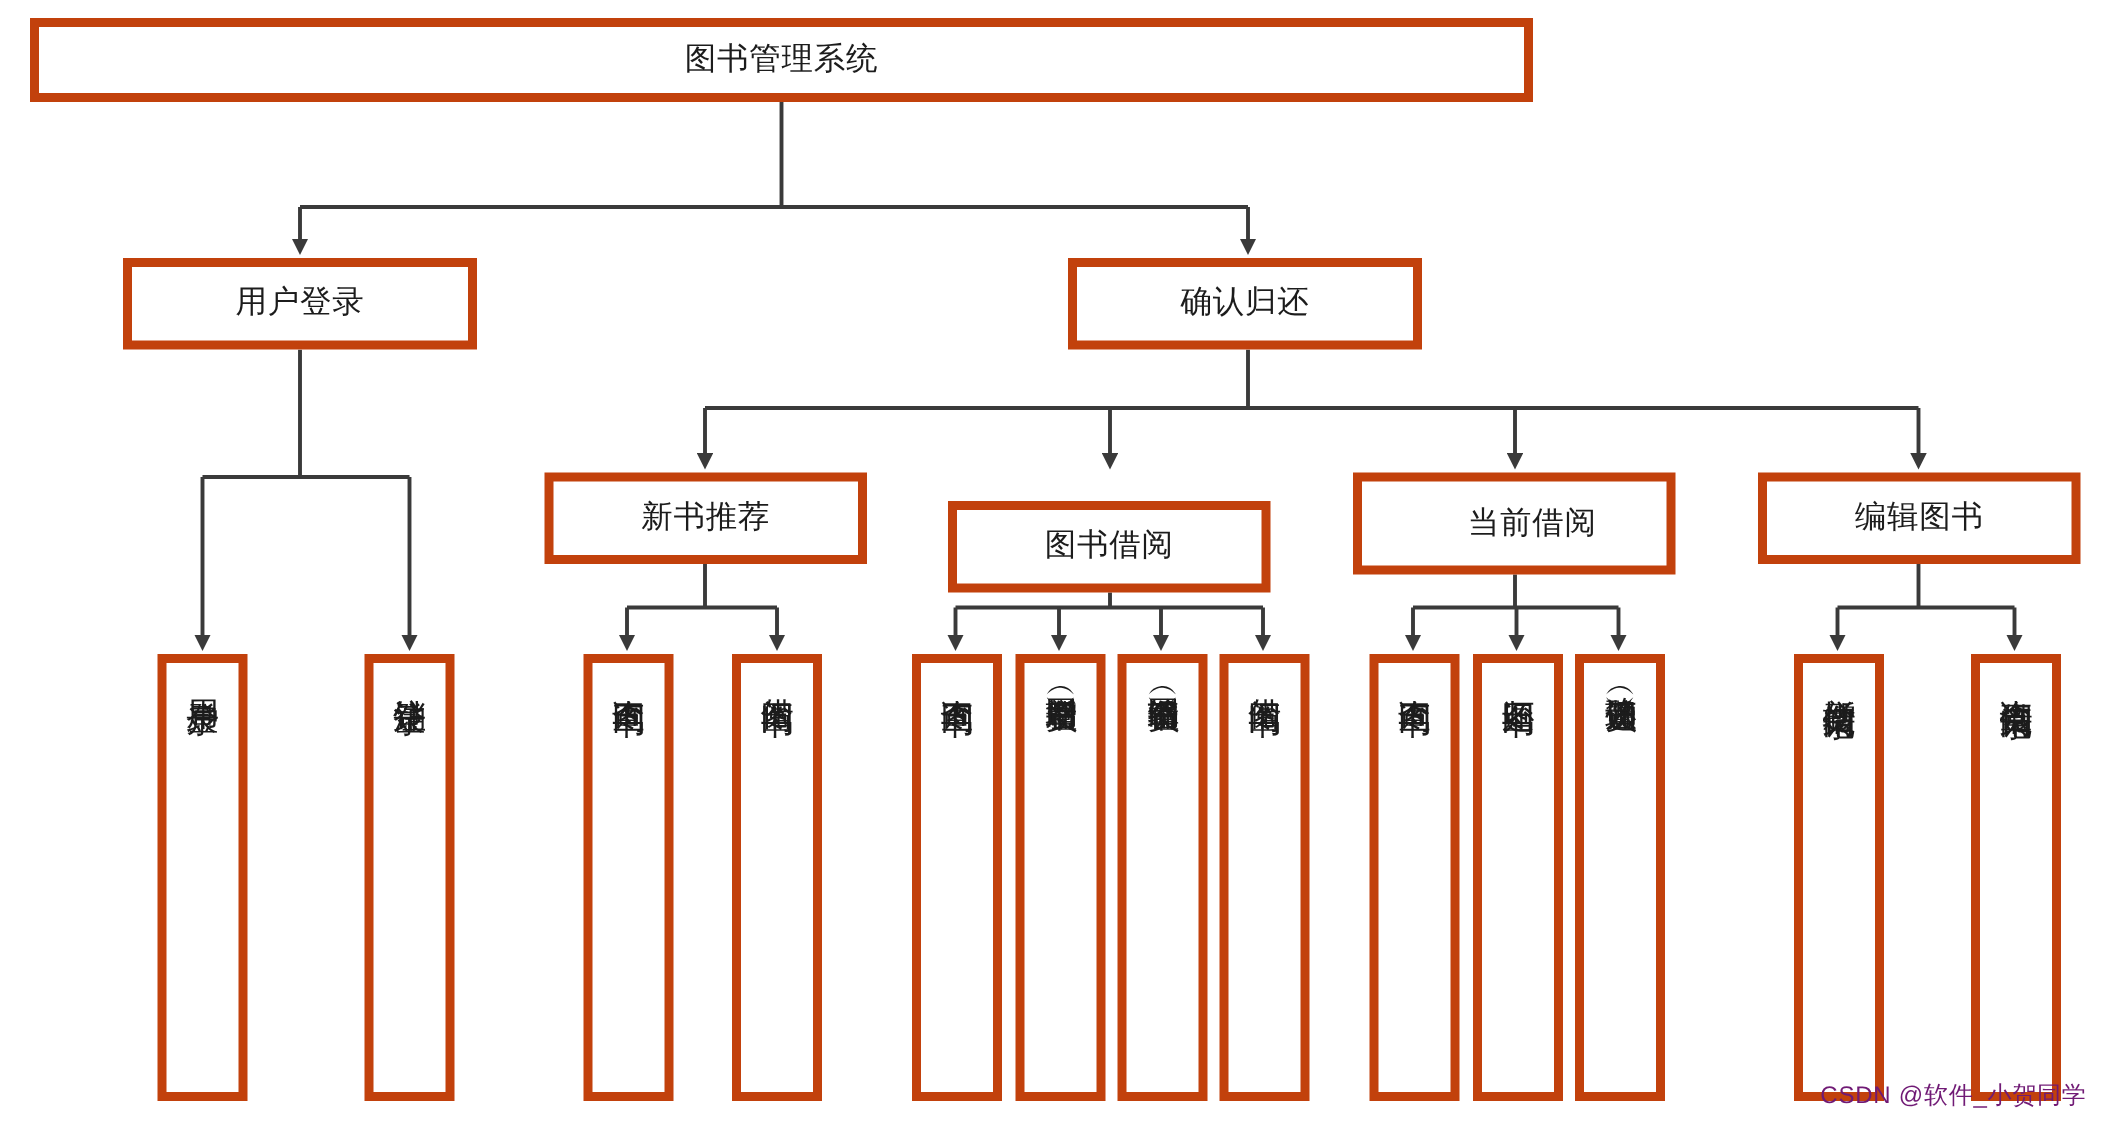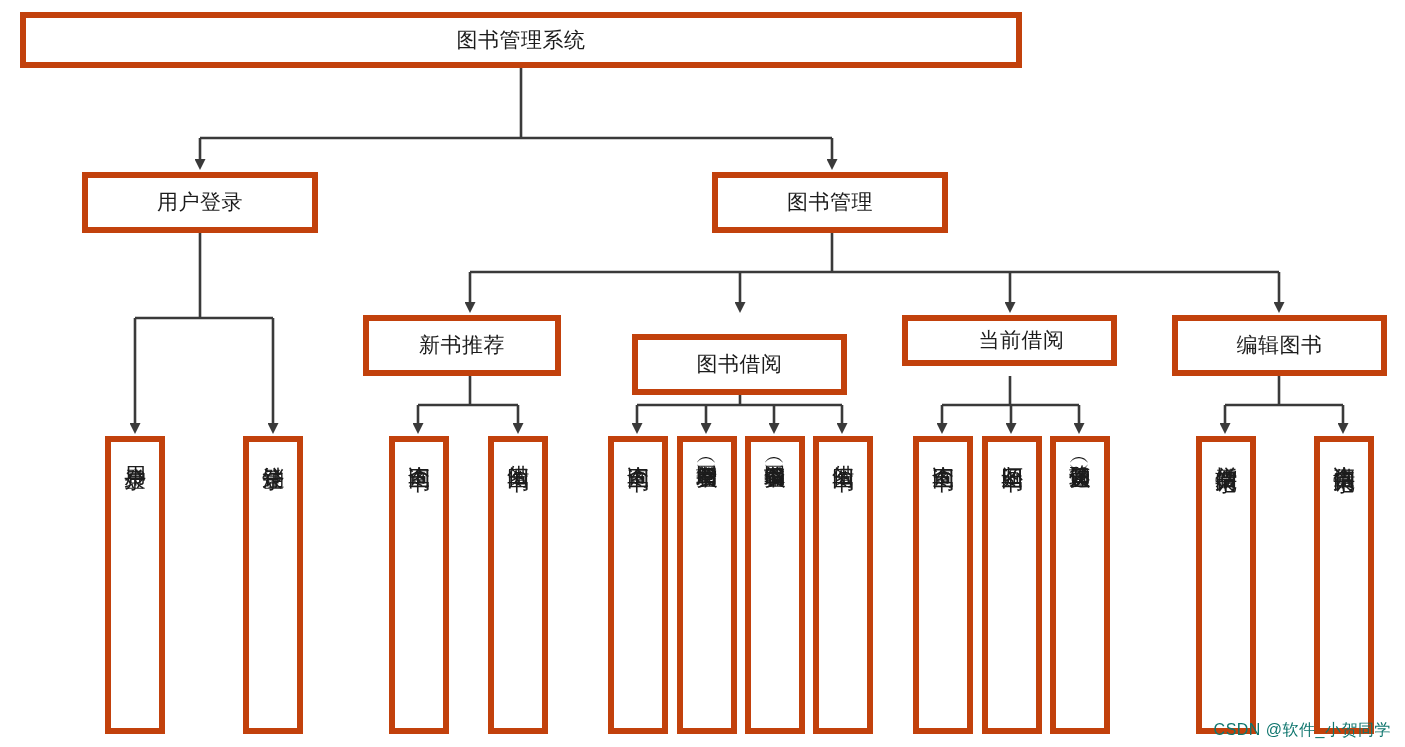--- a/index.html
+++ b/index.html
@@ -62,21 +62,21 @@
   }
   .node.vertical.tall .label {
     font-size: 21px;
     letter-spacing: 0.5px;
   }
   .watermark {
     position: absolute;
     right: 14px;
     bottom: 6px;
     font-size: 16px;
-    color: #0f766e;
+    color: #701a75;
     z-index: 5;
     white-space: nowrap;
     letter-spacing: 0.5px;
   }
 </style>
 </head>
 <body>
 
 <div id="diagram-root">
 
@@ -133,30 +133,30 @@
   </svg>
 
   <div class="node horizontal" style="left:20px; top:12px; width:1002px; height:56px;">
     <span class="label">图书管理系统</span>
   </div>
 
   <div class="node horizontal" style="left:82px; top:172px; width:236px; height:61px;">
     <span class="label">用户登录</span>
   </div>
   <div class="node horizontal" style="left:712px; top:172px; width:236px; height:61px;">
-    <span class="label">图书管理</span>
-  </div>
-
-  <div class="node horizontal" style="left:363px; top:315px; width:198px; height:61px;">
+    <span class="label">确认归还</span>
+  </div>
+
+  <div class="node horizontal" style="left:363px; top:315px; width:215px; height:61px;">
     <span class="label">新书推荐</span>
   </div>
   <div class="node horizontal" style="left:632px; top:313px; width:215px; height:61px;margin-top:21px;">
     <span class="label">图书借阅</span>
   </div>
-  <div class="node horizontal" style="left:902px; top:315px; width:215px; height:51px;padding-left:24px;">
+  <div class="node horizontal" style="left:902px; top:315px; width:215px; height:68px;padding-left:24px;">
     <span class="label">当前借阅</span>
   </div>
   <div class="node horizontal" style="left:1172px; top:315px; width:215px; height:61px;">
     <span class="label">编辑图书</span>
   </div>
 
   <div class="node vertical" style="left:105px; top:436px; width:60px; height:298px;">
     <span class="label">用户登录</span>
   </div>
   <div class="node vertical" style="left:243px; top:436px; width:60px; height:298px;">

